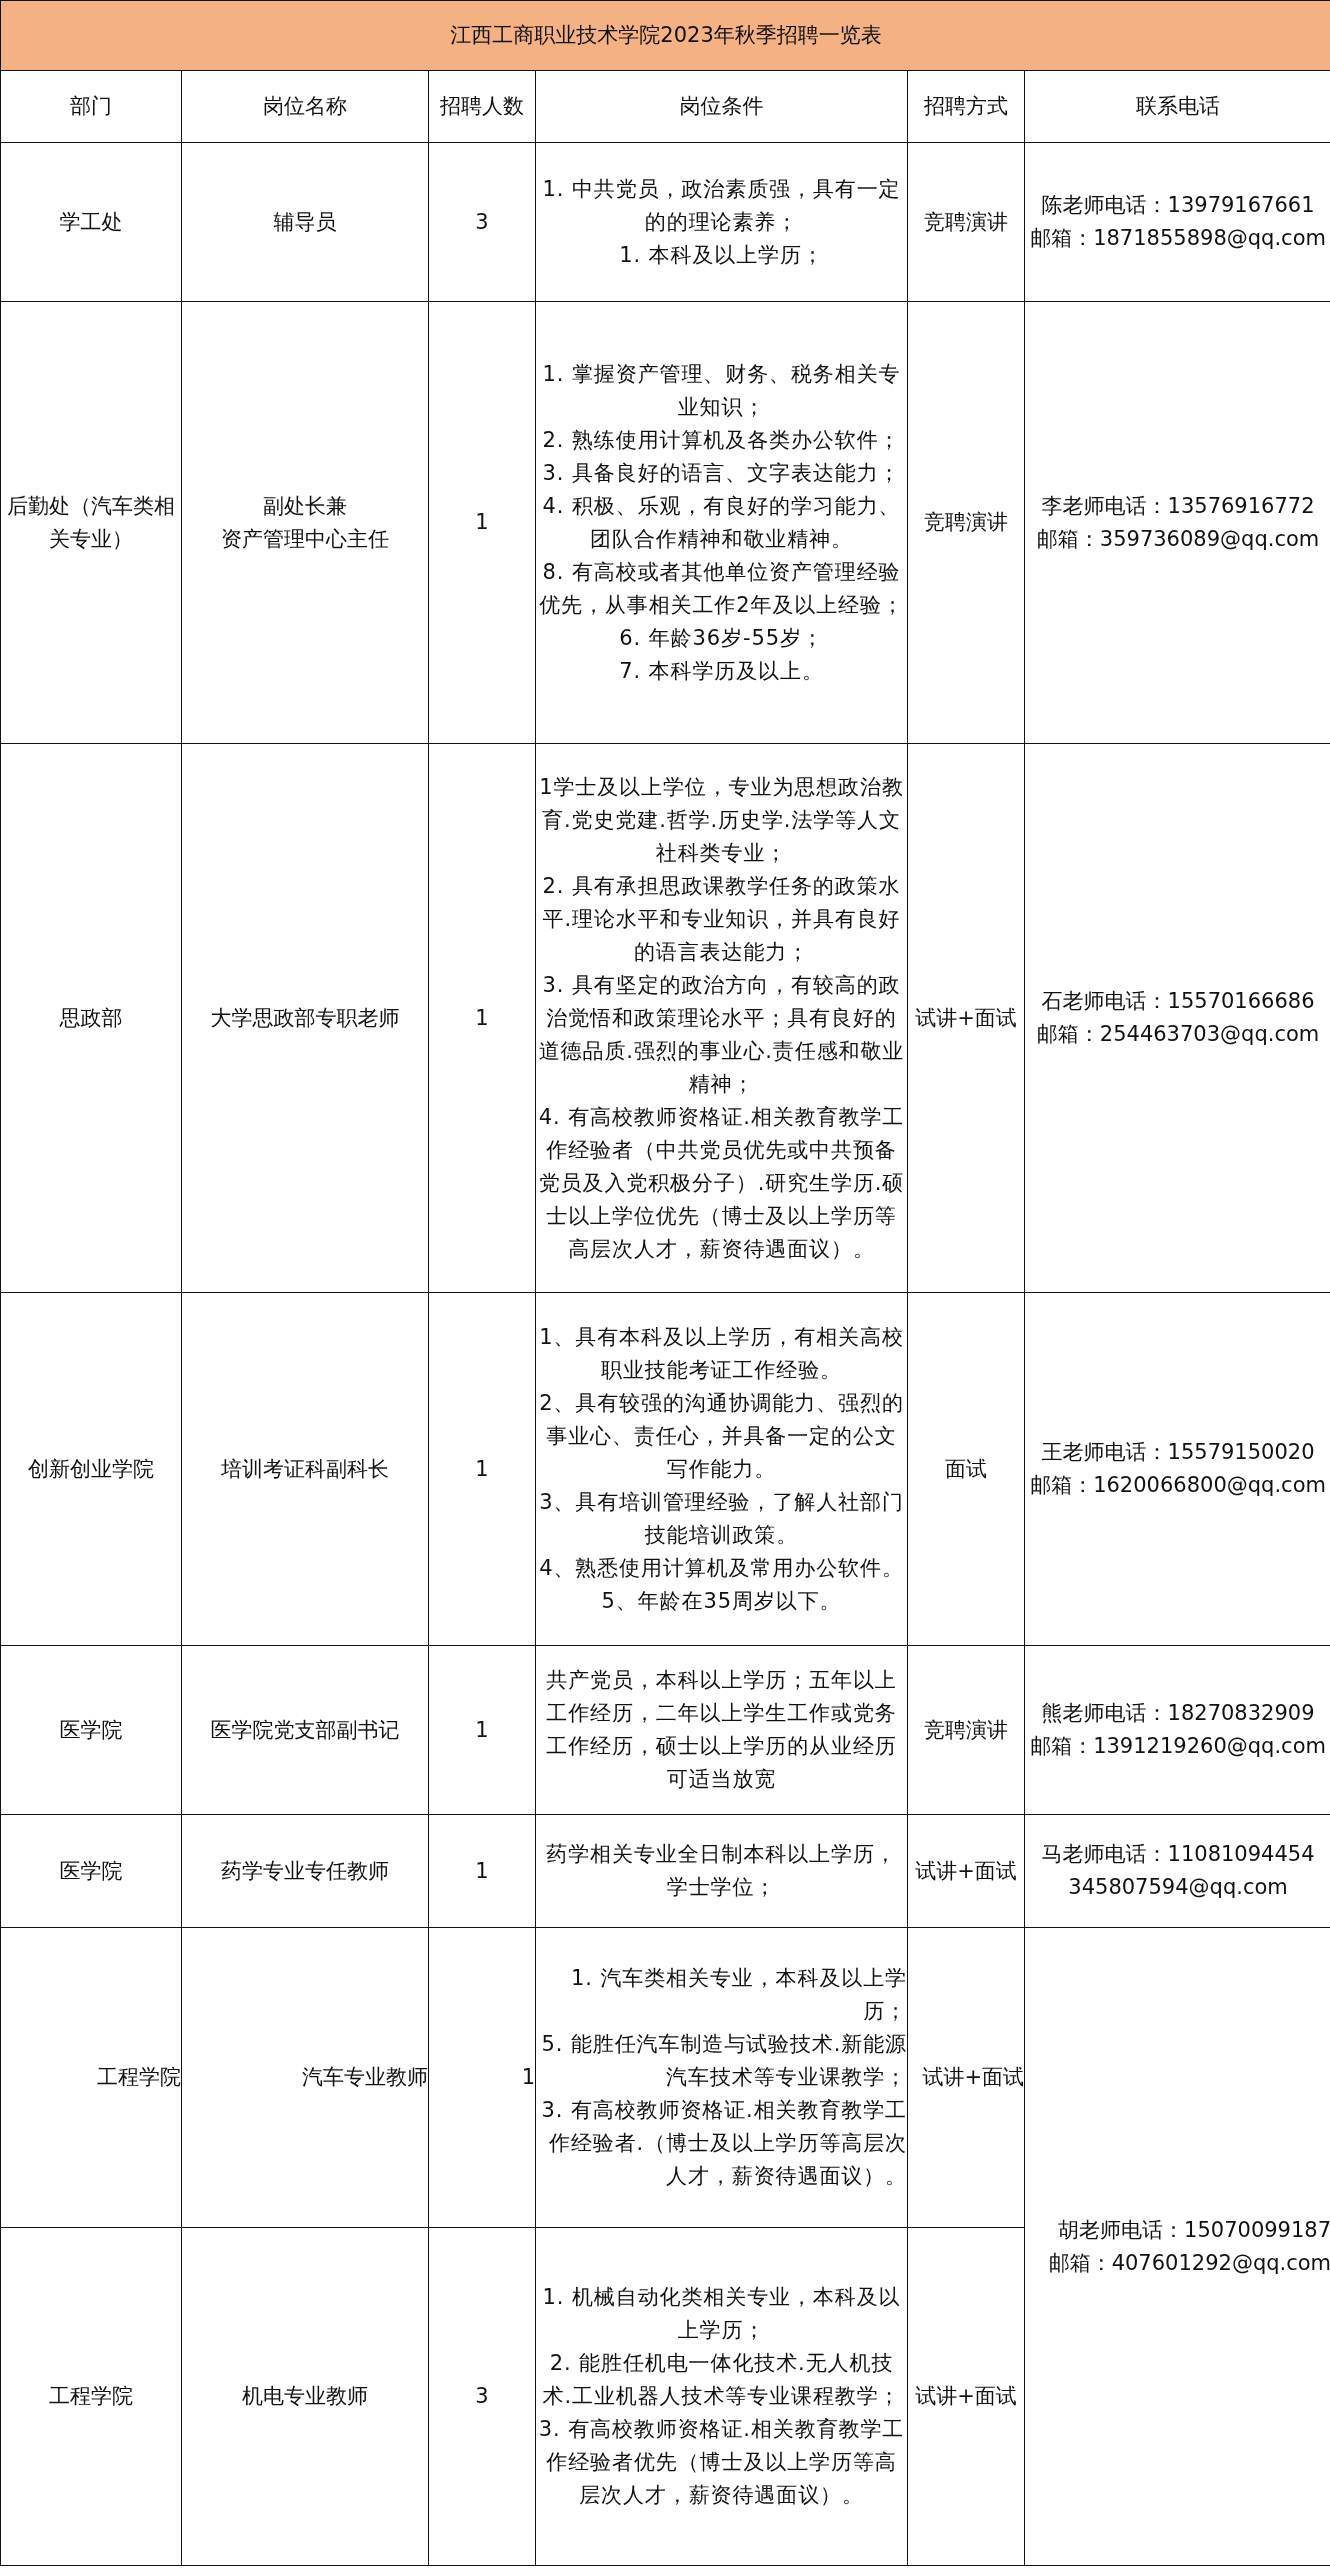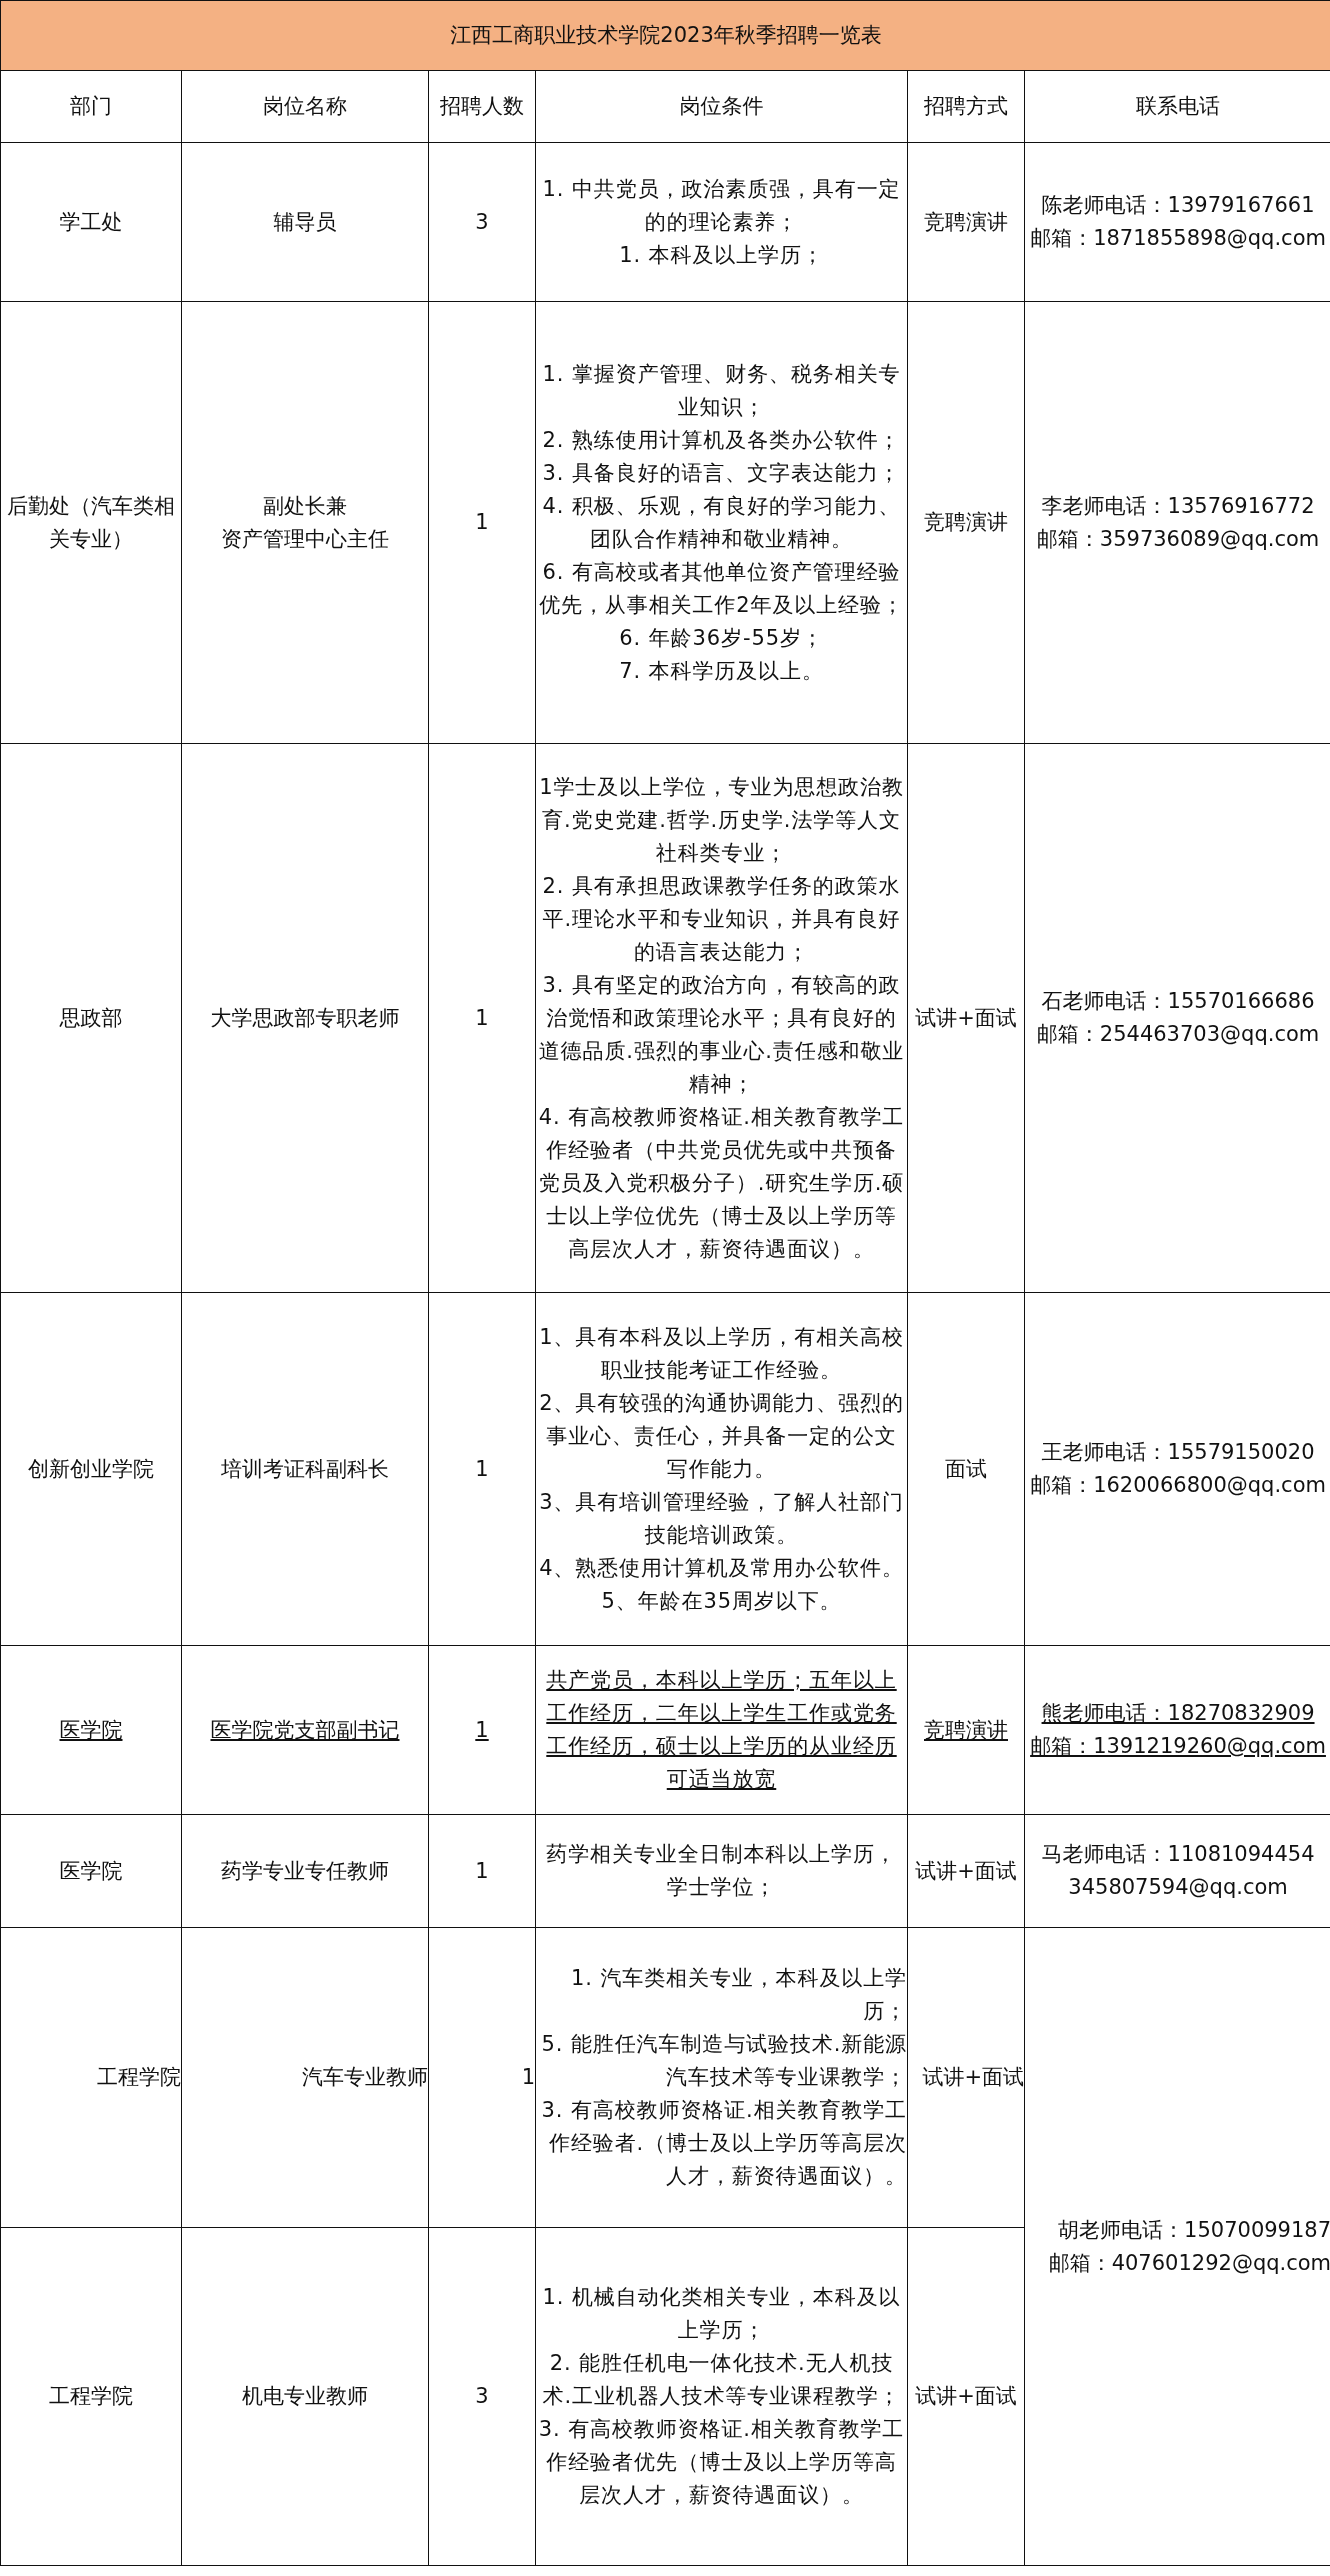--- a/index.html
+++ b/index.html
@@ -34,21 +34,21 @@
     letter-spacing: 0.9px;
     margin-top: 30px;
   }
   td.contact { font-size: 20px; line-height: 33px; }
   .contact-line { display: block; }
   .req-line { display: block; }
   tr.r1 td { height: 158px; }
   tr.r2 td { height: 441px; }
   tr.r3 td { height: 548px; }
   tr.r4 td { height: 352px; }
-  tr.r5 td { height: 168px; text-decoration: underline; }
+  tr.r5 td { height: 168px; }
   tr.r6 td { height: 112px; }
   tr.r7 td { height: 299px; text-align: right; }
   tr.r8 td { height: 337px; }
 </style>
 </head>
 <body>
 
 <table class="sheet">
   <colgroup>
     <col style="width:181px">
@@ -91,21 +91,21 @@
     <td>
       <span style="display:block">副处长兼</span>
       <span style="display:block">资产管理中心主任</span>
     </td>
     <td>1</td>
     <td class="req">
       <span class="req-line">1. 掌握资产管理、财务、税务相关专业知识；</span>
       <span class="req-line">2. 熟练使用计算机及各类办公软件；</span>
       <span class="req-line">3. 具备良好的语言、文字表达能力；</span>
       <span class="req-line">4. 积极、乐观，有良好的学习能力、团队合作精神和敬业精神。</span>
-      <span class="req-line">6. 有高校或者其他单位资产管理经验优先，从事相关工作2年及以上经验；</span>
+      <span class="req-line">8. 有高校或者其他单位资产管理经验优先，从事相关工作2年及以上经验；</span>
       <span class="req-line">6. 年龄36岁-55岁；</span>
       <span class="req-line">7. 本科学历及以上。</span>
     </td>
     <td>竞聘演讲</td>
     <td class="contact">
       <span class="contact-line">李老师电话：13576916772</span>
       <span class="contact-line">邮箱：359736089@qq.com</span>
     </td>
   </tr>
 

